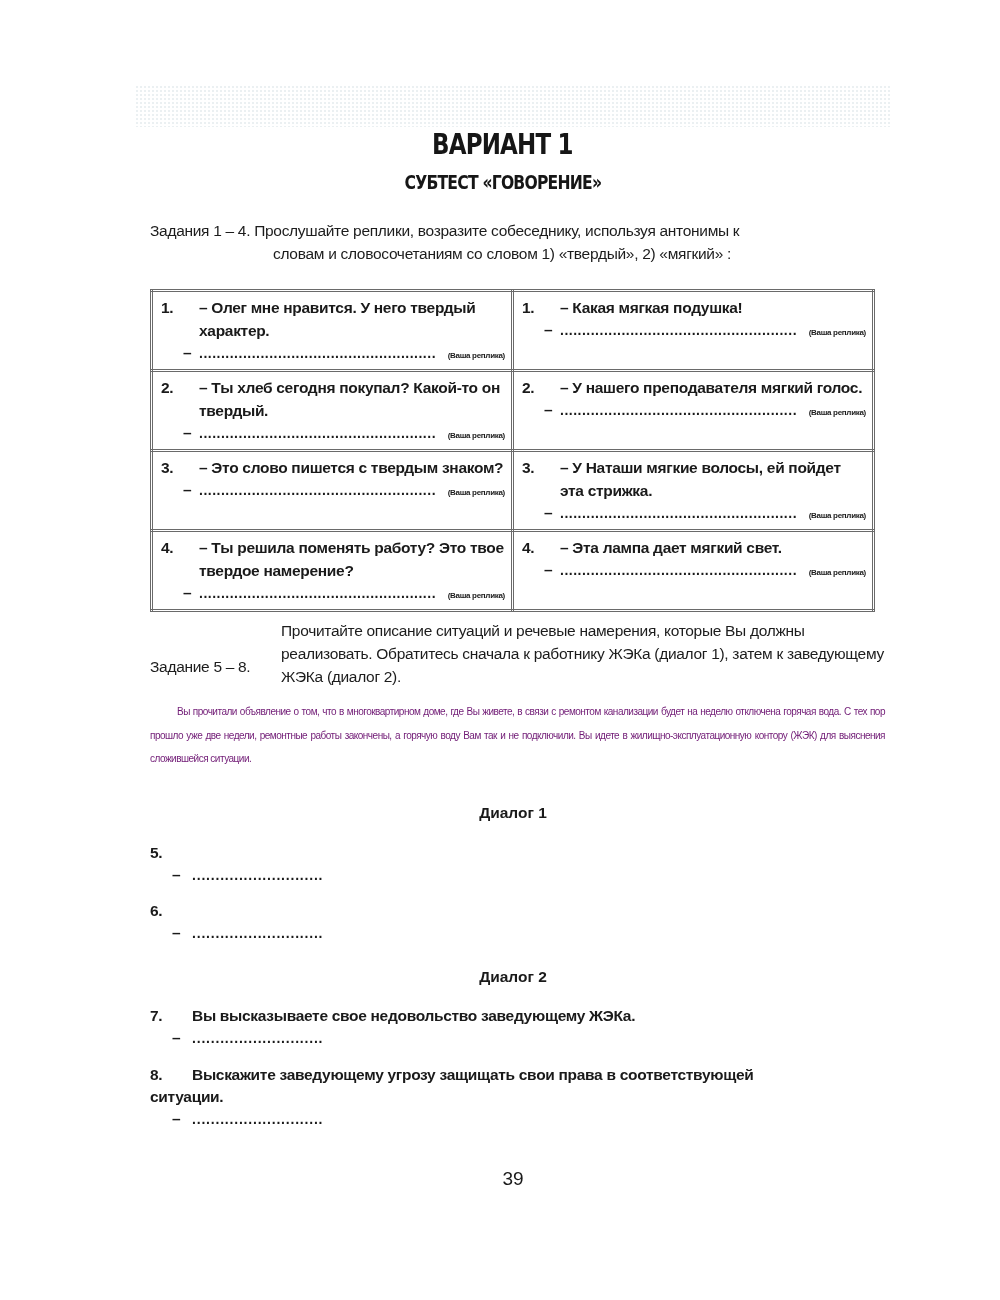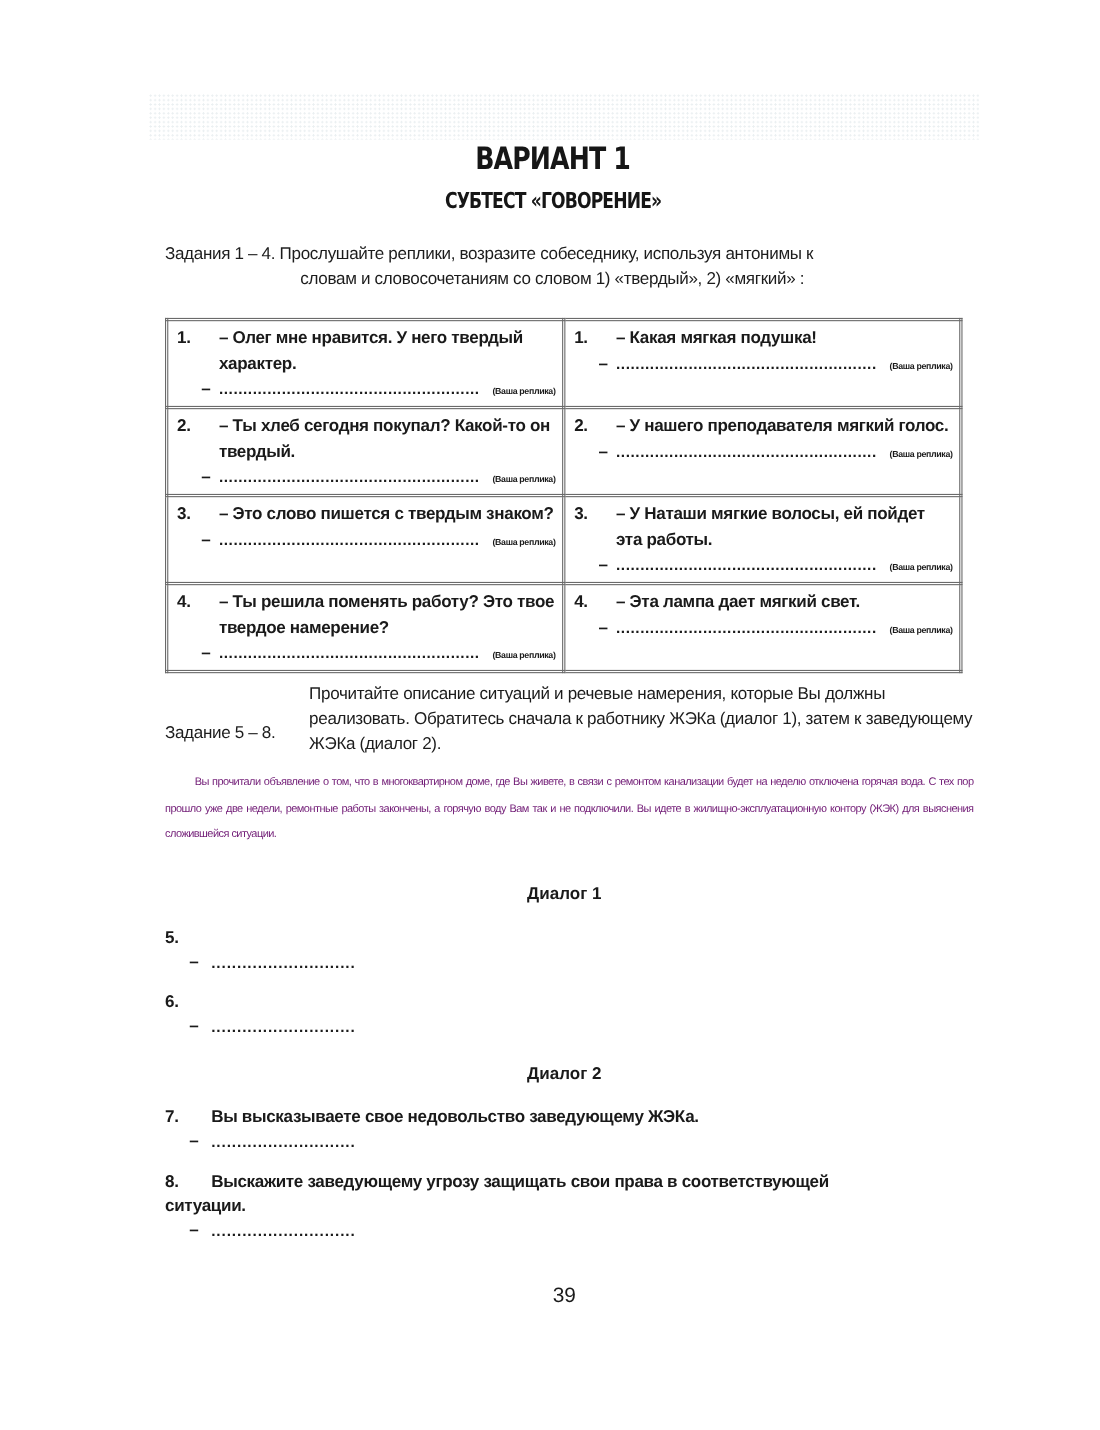--- a/index.html
+++ b/index.html
@@ -154,21 +154,21 @@
           </div>
         <div class="answer">
             <span class="dash">–</span>
             <span class="dots">......................................................</span>
             <span class="hint">(Ваша реплика)</span>
           </div>
       </td>
       <td>
         <div class="cell-line">
             <span class="num">3.</span>
-            <span class="cue-text">– У Наташи мягкие волосы, ей пойдет эта работы.</span>
+            <span class="cue-text">– У Наташи мягкие волосы, ей пойдет эта стрижка.</span>
           </div>
         <div class="answer">
             <span class="dash">–</span>
             <span class="dots">......................................................</span>
             <span class="hint">(Ваша реплика)</span>
           </div>
       </td>
     </tr>
     <tr>
       <td>

